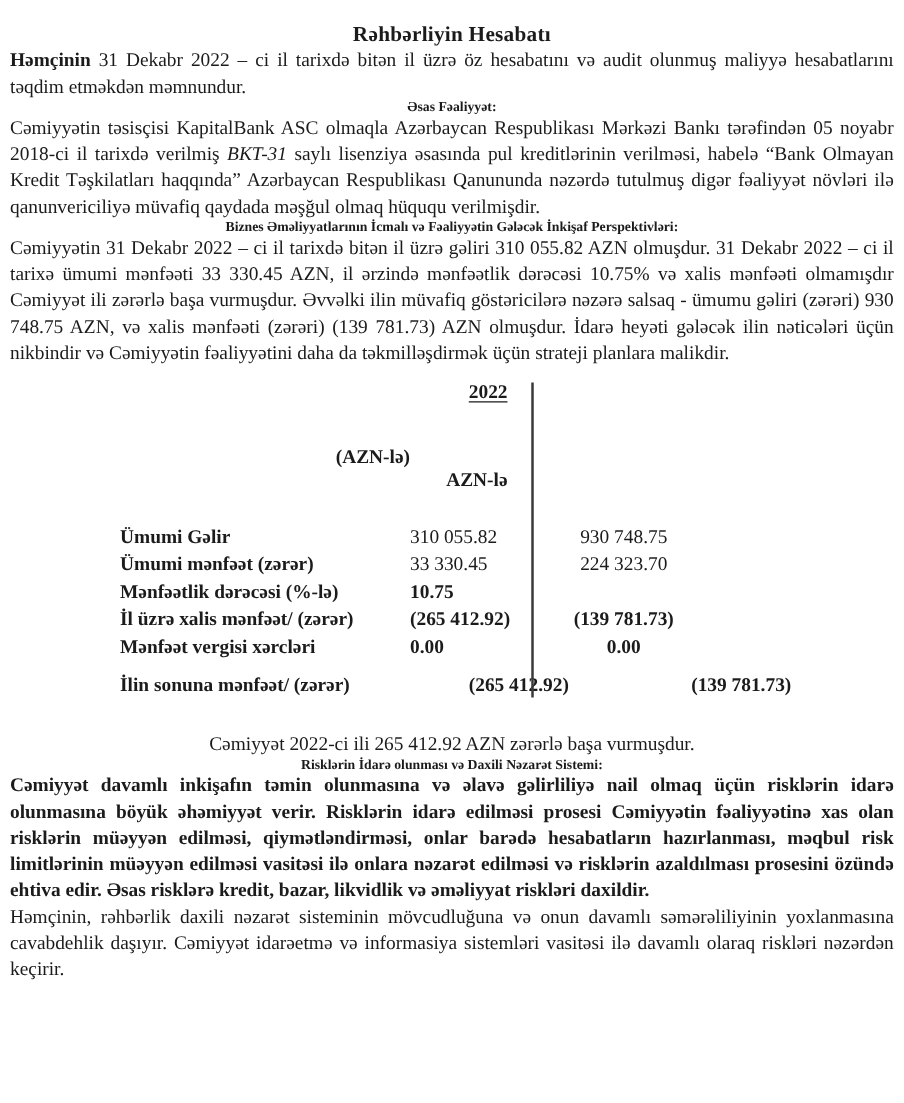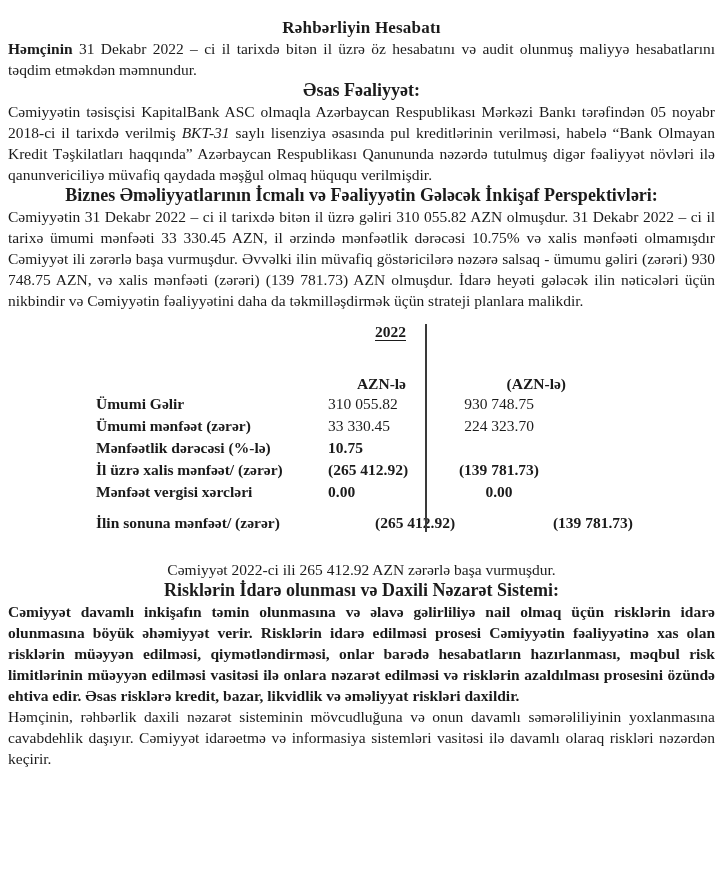--- a/index.html
+++ b/index.html
@@ -29,21 +29,21 @@
     text-align:justify;
   }
   .p1{margin-top:17px;}
   .p2{margin-top:14px;}
   .p3{margin-top:12px;}
   .p4{margin-top:11px;font-weight:bold;}
   .p5{margin-top:23px;}
   h2.sec-head{
     margin:0;
     text-align:center;
-    font-size:18px;
+    font-size:11px;
     font-weight:bold;
   }
   .h-activity{margin-top:9px;}
   .h-business{margin-top:7px;}
   .h-risk{margin-top:31px;}
   
   .fin-table{
     position:relative;
     margin:11px 0 0 88px;
     width:470px;
@@ -65,21 +65,21 @@
   .center{text-align:right;}
   .yr{
     font-weight:bold;
     text-decoration:underline;
     text-underline-offset:3px;
   }
   .thead{line-height:19px;}
   .tunit{margin-top:33px;line-height:19px;font-weight:bold;}
   .tunit .c2021{padding-left:26px;}
   .tdata{margin-top:0;}
-  .first-data{}
+  .first-data{margin-top:25px;}
   .lbl{font-weight:bold;}
   .v22{}
   .v21{text-align:center;padding-left:26px;}
   .vb{font-weight:bold;}
   .last-row{margin-top:9px;gap:47px;}
   
   .summary-line{
     margin:25px 0 0 0;
     text-align:center;
     font-size:15.5px;
@@ -104,22 +104,22 @@
   <p class="para p3">Cəmiyyətin 31 Dekabr 2022 – ci il tarixdə bitən il üzrə gəliri 310 055.82 AZN olmuşdur.  31 Dekabr 2022 – ci il tarixə ümumi mənfəəti 33 330.45 AZN, il ərzində mənfəətlik dərəcəsi 10.75% və xalis mənfəəti olmamışdır Cəmiyyət ili zərərlə başa vurmuşdur. Əvvəlki ilin müvafiq göstəricilərə nəzərə salsaq - ümumu gəliri (zərəri) 930 748.75 AZN, və xalis mənfəəti (zərəri) (139 781.73) AZN olmuşdur. İdarə heyəti gələcək ilin nəticələri üçün nikbindir və Cəmiyyətin fəaliyyətini daha da təkmilləşdirmək üçün strateji planlara malikdir.</p>
 
   <div class="fin-table">
     <div class="tbl-divider"></div>
 
     <div class="trow thead">
       <div class="cell span2 center"><span class="yr">2022</span></div>
     </div>
 
     <div class="trow tunit">
+      <div class="cell c2021 center">(AZN-lə)</div>
       <div class="cell span2 center">AZN-lə</div>
-      <div class="cell c2021 center">(AZN-lə)</div>
     </div>
 
     <div class="trow tdata first-data">
       <div class="cell lbl">Ümumi Gəlir</div>
       <div class="cell v22">310 055.82</div>
       <div class="cell v21">930 748.75</div>
     </div>
 
     <div class="trow tdata">
       <div class="cell lbl">Ümumi mənfəət (zərər)</div>

